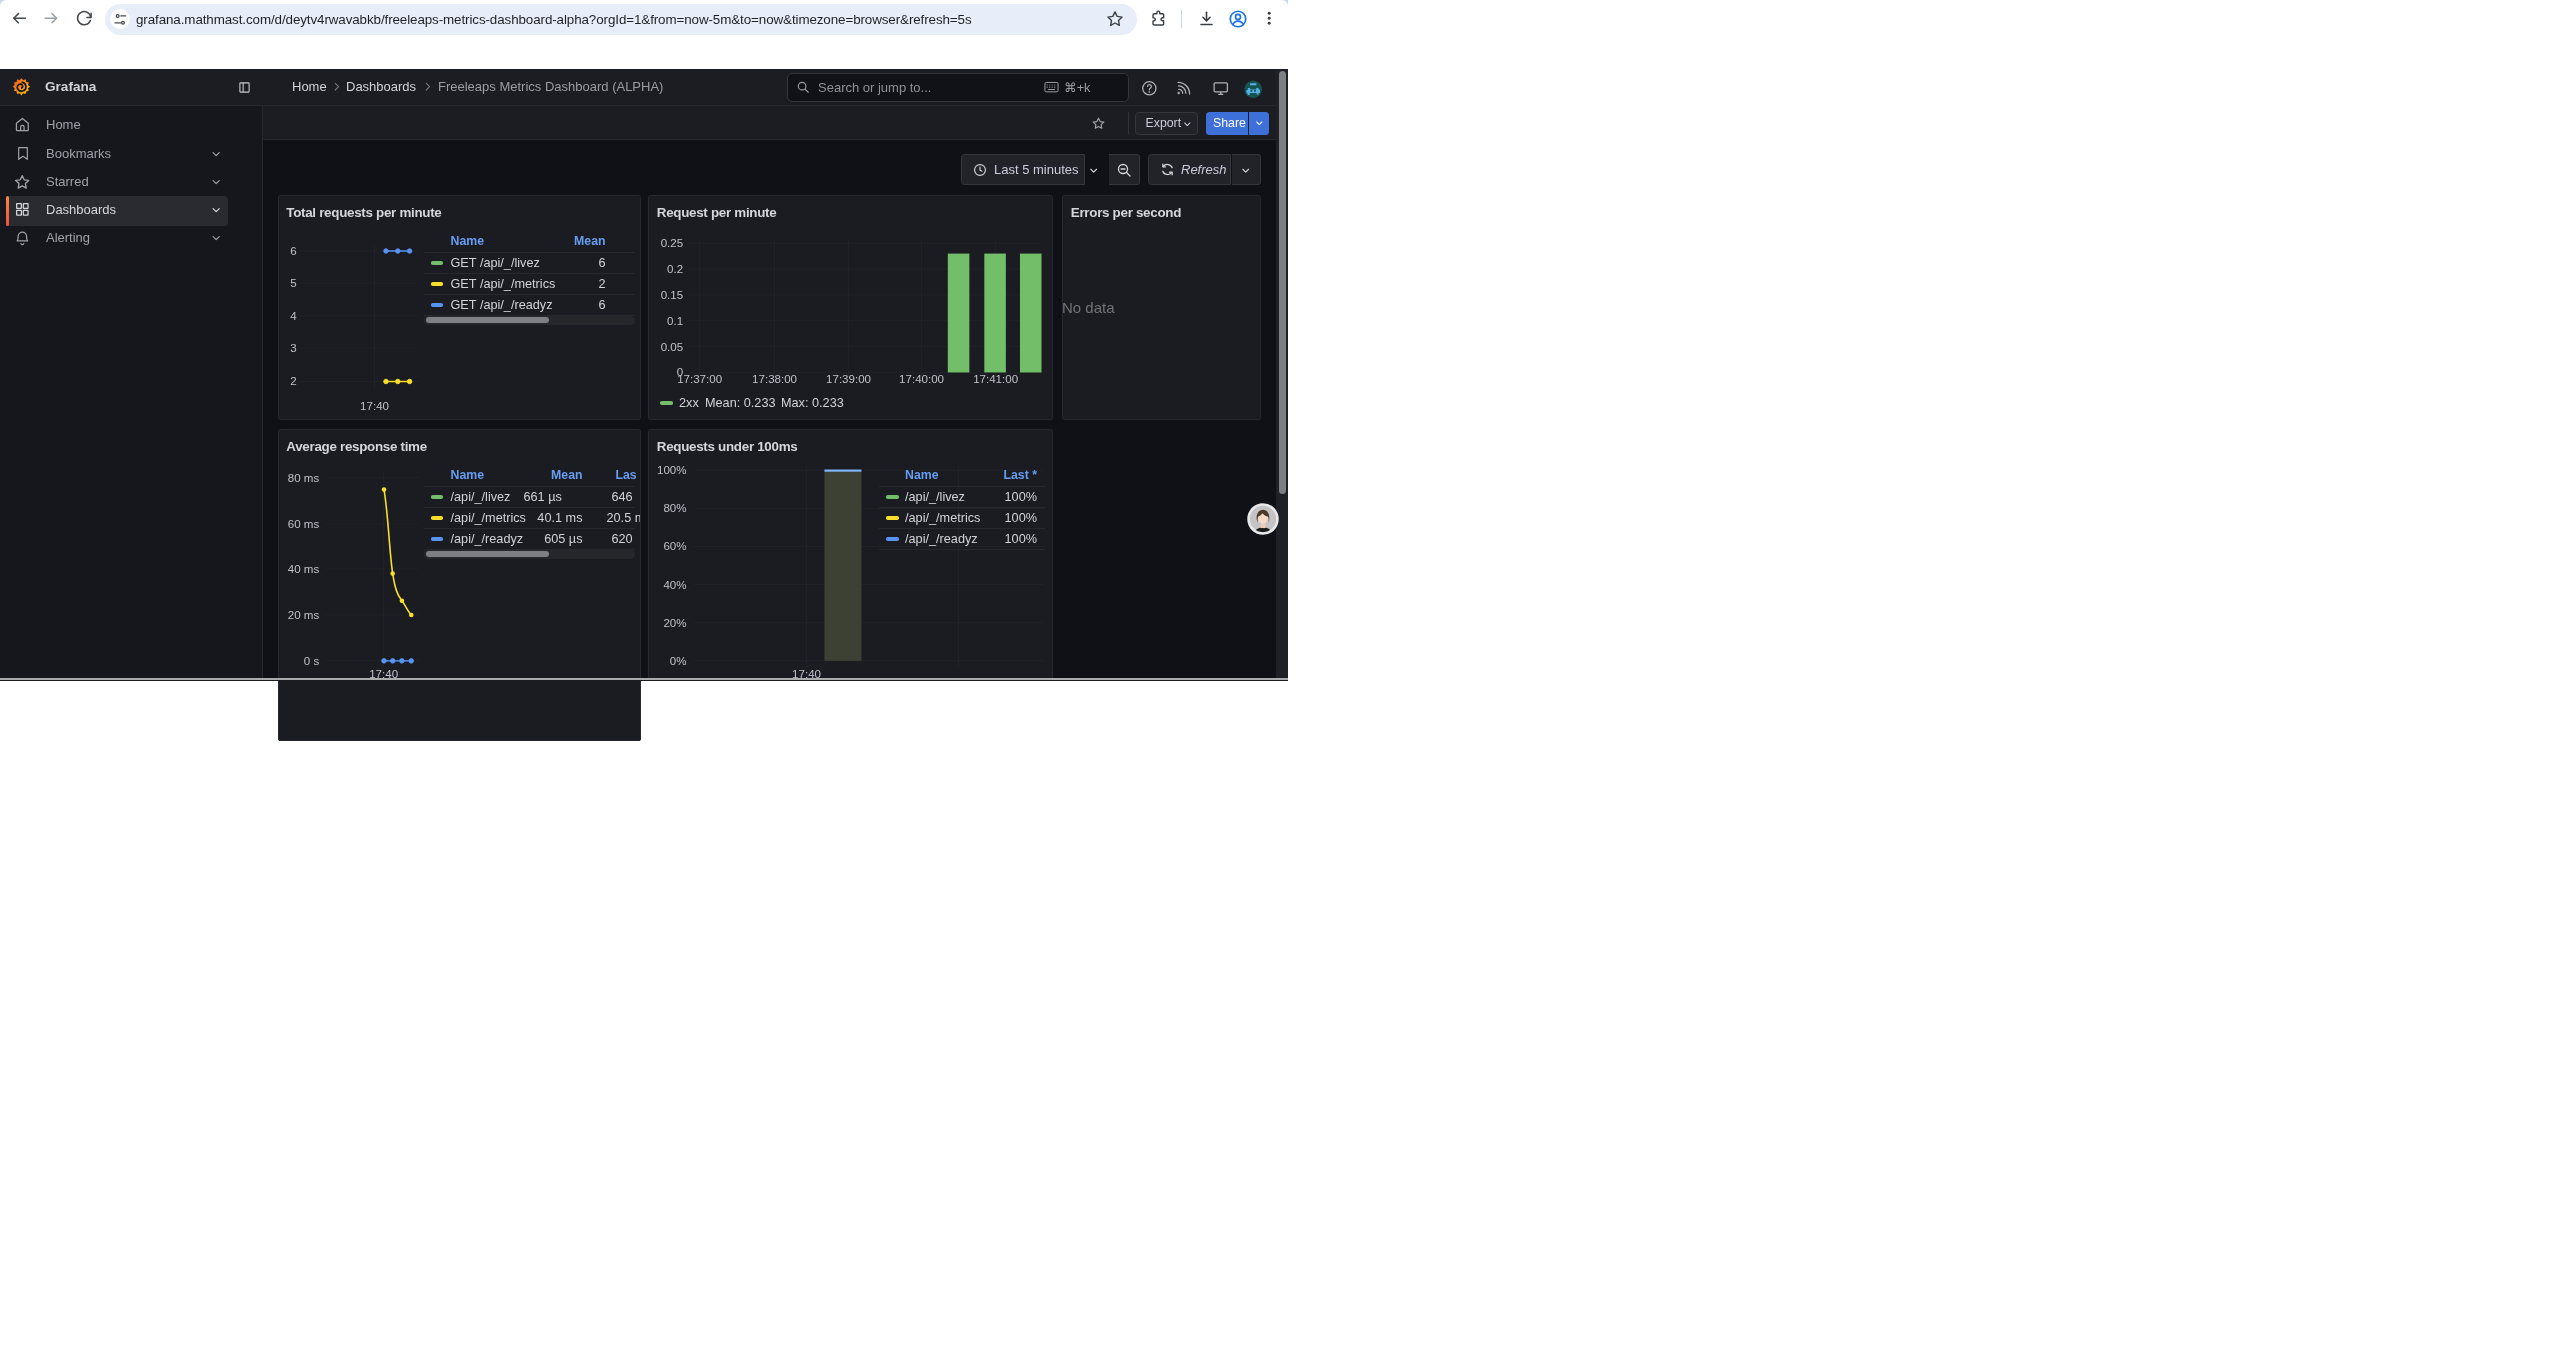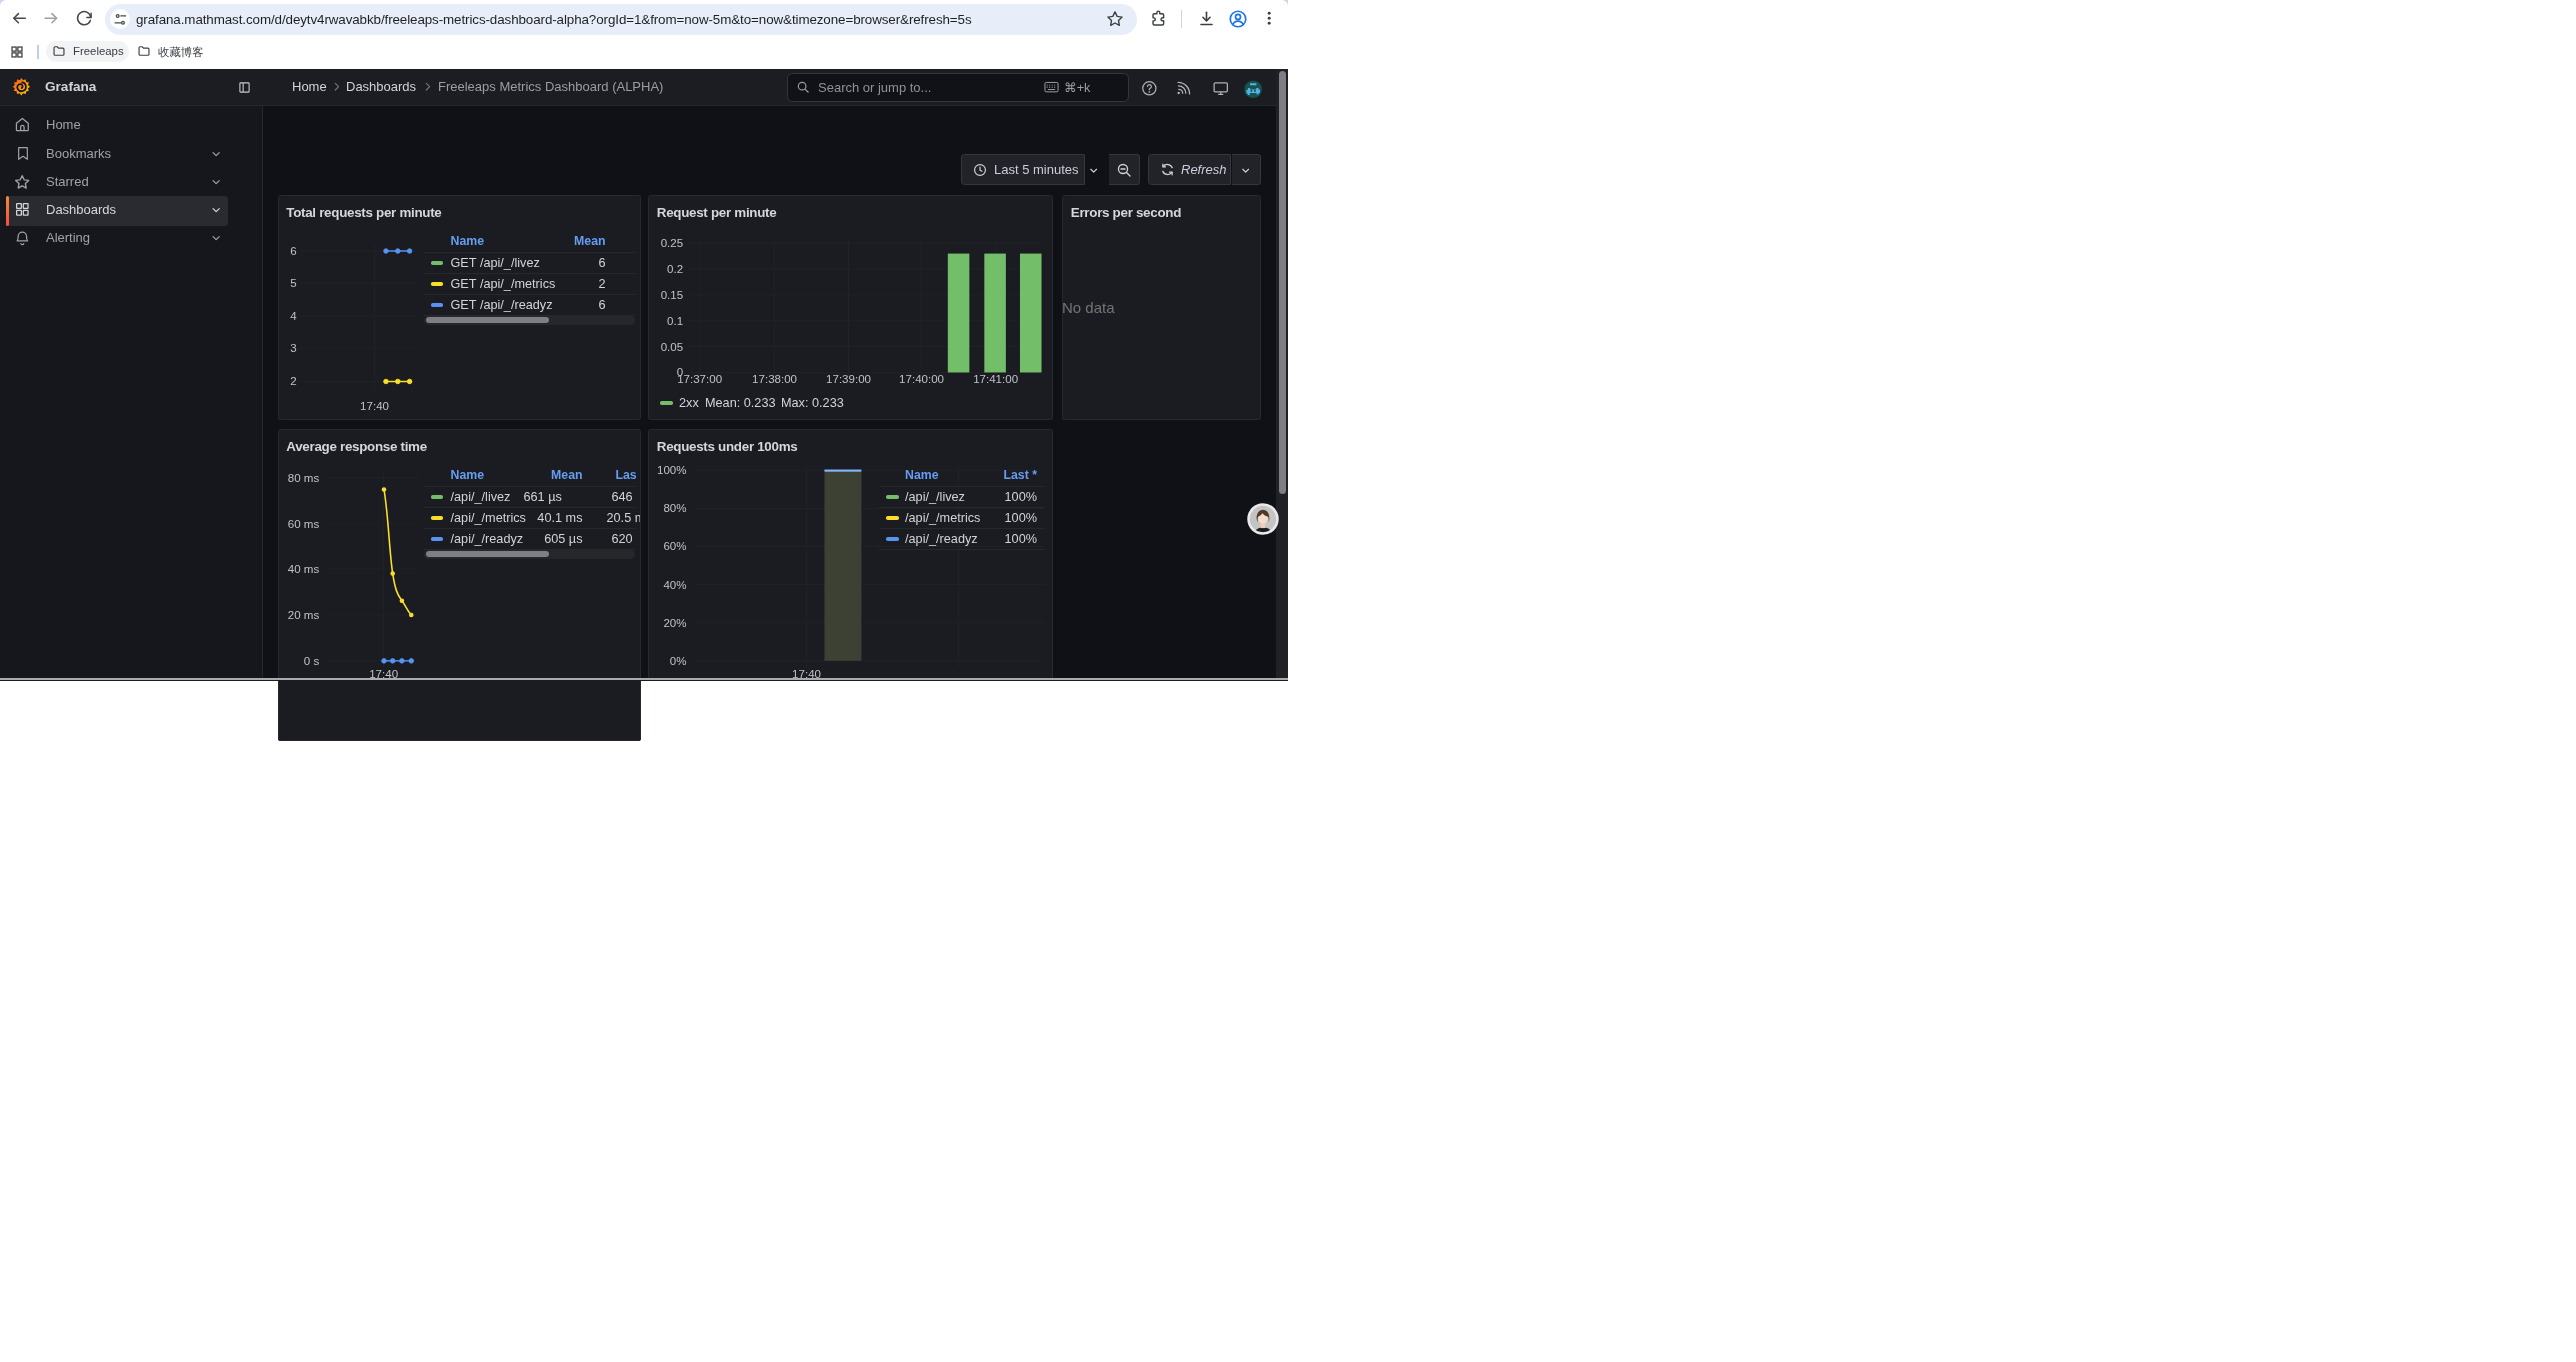--- a/index.html
+++ b/index.html
@@ -82,38 +82,20 @@
       <circle cx="12" cy="12" r="9.3"></circle>
       <circle cx="12" cy="9.5" r="3"></circle>
       <path d="M5.8 18.5c1.2-2.6 3.5-4 6.2-4s5 1.4 6.2 4" stroke-linecap="round"></path>
     </svg>
     <svg class="abs" style="left:1260px; top:11.4px;" width="18.4" height="15" viewBox="0 0 21 17" fill="#3c4043">
       <circle cx="10.5" cy="2.6" r="1.7"></circle>
       <circle cx="10.5" cy="8.2" r="1.7"></circle>
       <circle cx="10.5" cy="13.8" r="1.7"></circle>
     </svg>
 
-    <div id="bmbar">
-      <svg class="abs" style="left:10px; top:7.5px;" width="14" height="14" viewBox="0 0 24 24" fill="none" stroke="#3c4043" stroke-width="2.2">
-        <rect x="3.5" y="3.5" width="7" height="7"></rect>
-        <rect x="13.5" y="3.5" width="7" height="7"></rect>
-        <rect x="3.5" y="13.5" width="7" height="7"></rect>
-        <rect x="13.5" y="13.5" width="7" height="7"></rect>
-      </svg>
-      <div class="abs" style="left:37px; top:7.5px; width:1.8px; height:14px; background:#bcd0f0;"></div>
-      <div class="abs" style="left:46px; top:3.8px; width:83px; height:21px; background:#f2f3f5; border-radius:10.5px;"></div>
-      <svg class="abs" style="left:52px; top:7.3px;" width="14" height="14" viewBox="0 0 24 24" fill="none" stroke="#3c4043" stroke-width="2">
-        <path d="M3.5 6.5A1.8 1.8 0 0 1 5.3 4.7H9l2.3 2.5h7.4A1.8 1.8 0 0 1 20.5 9v8.5a1.8 1.8 0 0 1-1.8 1.8H5.3a1.8 1.8 0 0 1-1.8-1.8z"></path>
-      </svg>
-      <div class="abs bmtxt" style="left:73px; top:8px;">Freeleaps</div>
-      <svg class="abs" style="left:137px; top:7.3px;" width="14" height="14" viewBox="0 0 24 24" fill="none" stroke="#3c4043" stroke-width="2">
-        <path d="M3.5 6.5A1.8 1.8 0 0 1 5.3 4.7H9l2.3 2.5h7.4A1.8 1.8 0 0 1 20.5 9v8.5a1.8 1.8 0 0 1-1.8 1.8H5.3a1.8 1.8 0 0 1-1.8-1.8z"></path>
-      </svg>
-      <div class="abs bmtxt" style="left:158px; top:8px;">收藏博客</div>
-    </div>
   </div>
 
   <div id="grafana">
     <div id="sidebar">
       <div class="menu-item" style="top:6.1px;">
         <svg class="abs" style="left:14px; top:4.4px;" width="16.7" height="16.7" viewBox="0 0 24 24" fill="none" stroke="#9fa2aa" stroke-width="1.8" stroke-linejoin="round">
           <path d="M3.5 10.5L12 3.5l8.5 7V20a1 1 0 0 1-1 1H4.5a1 1 0 0 1-1-1z"></path>
           <path d="M9.5 21v-5a2.5 2.5 0 0 1 5 0v5"></path>
         </svg>
         <span class="mi-label">Home</span>
@@ -216,20 +198,41 @@
         <rect x="2.5" y="4" width="19" height="13" rx="1.5"></rect>
         <path d="M9 20.5h6M12 17.5v2.5"></path>
       </svg>
 
       <svg class="abs" style="left:1244px; top:10.5px;" width="18.4" height="18.4" viewBox="0 0 24 24">
         <circle cx="12" cy="12" r="11.5" fill="#15544e"></circle>
         <rect x="7.8" y="4.2" width="8.4" height="2.7" rx="0.4" fill="#57b0e8"></rect>
         <path fill="#57b0e8" d="M5 10.5h3v2h8v-2h3v2h1.8v4.5H19v2h-2.5V17h-9v2.5H5v-2H3.2v-4.5H5zM8.5 13h2.3v2.3H8.5zm4.7 0h2.3v2.3h-2.3z"></path>
         <path fill="#15544e" d="M8.5 13h2.3v2.3H8.5zm4.7 0h2.3v2.3h-2.3z"></path>
       </svg>
+    </div>
+    <div id="gtoolbar">
+
+      <svg class="abs" style="left:828px; top:9.6px;" width="15" height="15" viewBox="0 0 24 24" fill="none" stroke="#9fa2aa" stroke-width="1.9" stroke-linejoin="round">
+        <path d="M12 3.5l2.6 5.4 5.9.8-4.3 4.1 1 5.8-5.2-2.8-5.2 2.8 1-5.8L3.5 9.7l5.9-.8z"></path>
+      </svg>
+      <div class="abs" style="left:865px; top:6.1px; width:1.3px; height:22px; background:#32343b;"></div>
+      <div class="btn tbtn" style="left:872px; top:5.7px; width:63px; height:23px;">
+        <span class="abs" style="left:9.6px; top:3.5px;">Export</span>
+        <svg class="abs" style="left:46px; top:6.6px;" width="10.5" height="10.5" viewBox="0 0 24 24" fill="none" stroke="#ccccdc" stroke-width="2.4" stroke-linecap="round" stroke-linejoin="round">
+          <path d="M6 9l6 6 6-6"></path>
+        </svg>
+      </div>
+      <div class="btn" style="left:943px; top:5.7px; width:42px; height:23px; background:#3d71d9; border-radius:3.5px 0 0 3.5px;">
+        <span class="abs" style="left:7px; top:4px; color:#fff; font-weight:500;">Share</span>
+      </div>
+      <div class="btn" style="left:986px; top:5.7px; width:20px; height:23px; background:#3d71d9; border-radius:0 3.5px 3.5px 0;">
+        <svg class="abs" style="left:4.8px; top:6.6px;" width="10.5" height="10.5" viewBox="0 0 24 24" fill="none" stroke="#fff" stroke-width="2.4" stroke-linecap="round" stroke-linejoin="round">
+          <path d="M6 9l6 6 6-6"></path>
+        </svg>
+      </div>
     </div>
     <div id="canvas" class="abs" style="left:263px; top:71px; width:1025px; height:541px;">
 
       <div class="btn tbtn" style="left:698px; top:13.6px; width:124px; height:31px; border-radius:3.5px 0 0 3.5px;">
         <svg class="abs" style="left:11.4px; top:8.3px;" width="14" height="14" viewBox="0 0 24 24" fill="none" stroke="#d2d3d9" stroke-width="2" stroke-linecap="round">
           <circle cx="12" cy="12" r="9.3"></circle>
           <path d="M12 7v5.2l3.4 1.8"></path>
         </svg>
         <span class="abs" style="left:32px; top:7px; font-size:13px;">Last 5 minutes</span>
         <svg class="abs" style="left:126px; top:10px;" width="11.4" height="11.4" viewBox="0 0 24 24" fill="none" stroke="#d2d3d9" stroke-width="2.4" stroke-linecap="round" stroke-linejoin="round">

